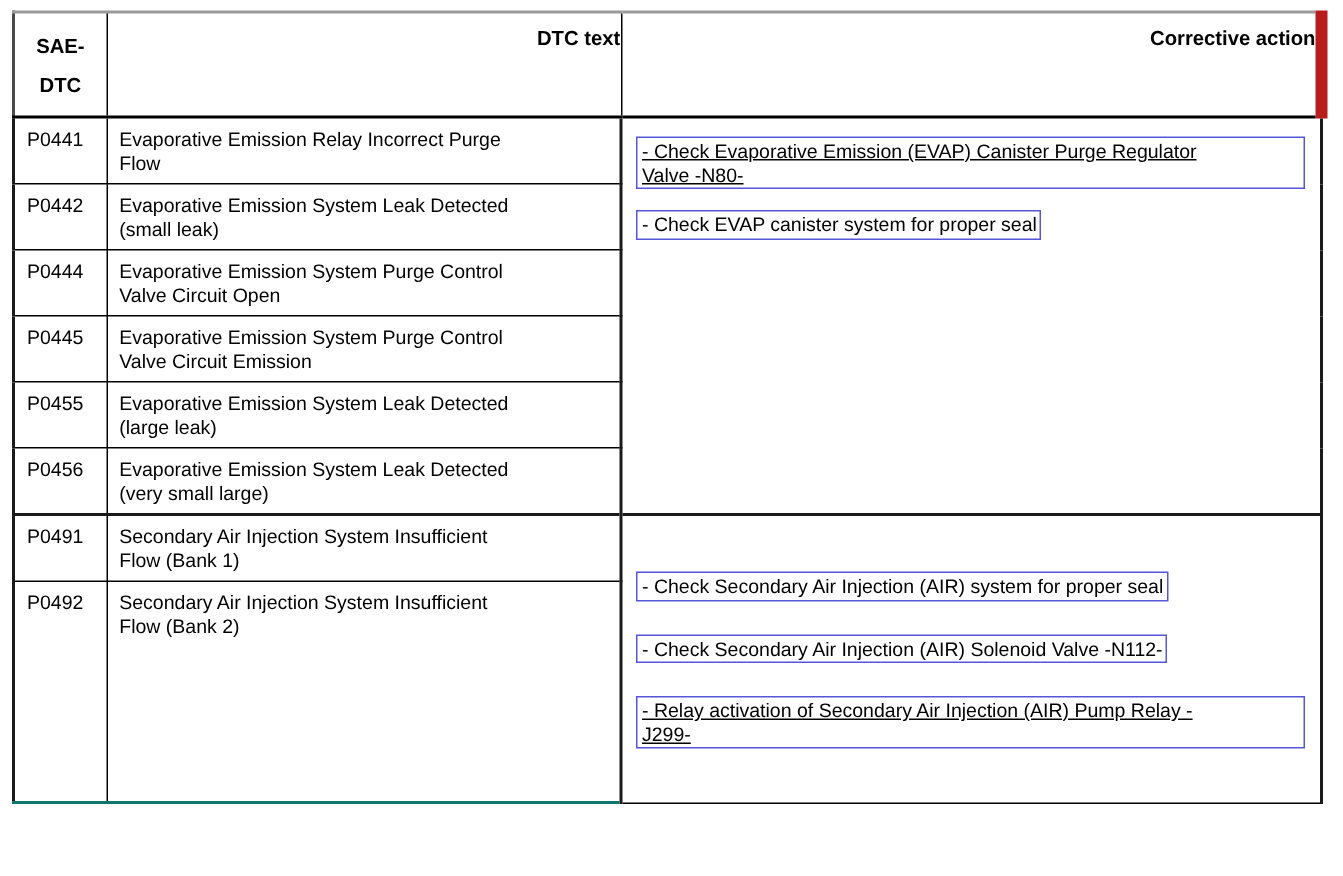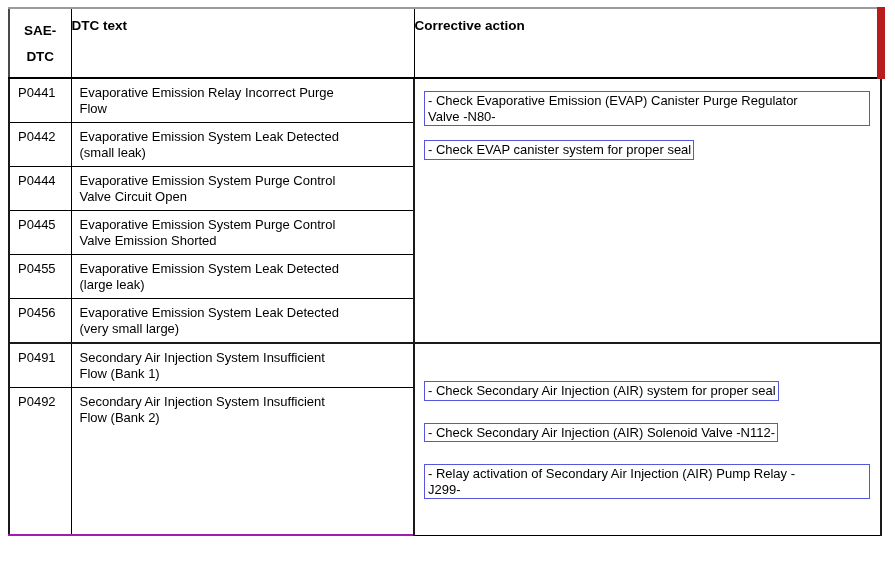--- a/index.html
+++ b/index.html
@@ -43,21 +43,21 @@
     border: 1px solid #000000;
     vertical-align: top;
     padding: 0;
     background: #ffffff;
   }
 
   
   #dtc-table thead th {
     border-top: 2px solid #9a9a9a;
     border-bottom: 2px solid #000000;
-    text-align: left;
+    text-align: right;
     font-weight: bold;
     font-size: 13.5px;
     height: 68px;
   }
   #dtc-table thead th.th-code {
     border-left: 2px solid #4a4a4a;
     text-align: center;
   }
   #dtc-table thead th.th-act {
     border-right: 8px solid #b91c1c;
@@ -89,21 +89,21 @@
     border-right: 2px solid #1a1a1a;
     border-left: 2px solid #1a1a1a;
     padding: 0;
   }
 
   
   #dtc-table tbody tr.group-start > td {
     border-top: 2px solid #1a1a1a;
   }
   #dtc-table tbody tr.last-row > td {
-    border-bottom: 2px solid #a21caf;
+    border-bottom: 2px solid #0f766e;
   }
 
   .dtc-line { display: block; }
 
   
   .act-wrap {
     position: relative;
     padding: 0;
     height: 100%;
   }
@@ -115,20 +115,21 @@
     padding: 1px 2px 1px 3px;
     background: #ffffff;
     color: #000000;
   }
   .act-spacer-14 { height: 14px; }
   .act-spacer-22 { height: 22px; }
   .act-pad-top-12 { padding-top: 12px; }
   .act-pad-top-9  { padding-top: 9px; margin-top: 28px; }
   .act-inner {
     padding: 0 10px 0 9px;
+    text-decoration: underline;
   }
   .act-box--narrow { display: inline-block; }
 </style>
 </head>
 <body>
 
 <div id="page">
 
   <table id="dtc-table">
     <colgroup>
@@ -191,21 +192,21 @@
         <td class="cell-text">
           <span class="dtc-line">Evaporative Emission System Purge Control</span>
           <span class="dtc-line">Valve Circuit Open</span>
         </td>
       </tr>
 
       <tr>
         <td class="cell-code">P0445</td>
         <td class="cell-text">
           <span class="dtc-line">Evaporative Emission System Purge Control</span>
-          <span class="dtc-line">Valve Emission Shorted</span>
+          <span class="dtc-line">Valve Circuit Emission</span>
         </td>
       </tr>
 
       <tr>
         <td class="cell-code">P0455</td>
         <td class="cell-text">
           <span class="dtc-line">Evaporative Emission System Leak Detected</span>
           <span class="dtc-line">(large leak)</span>
         </td>
       </tr>

